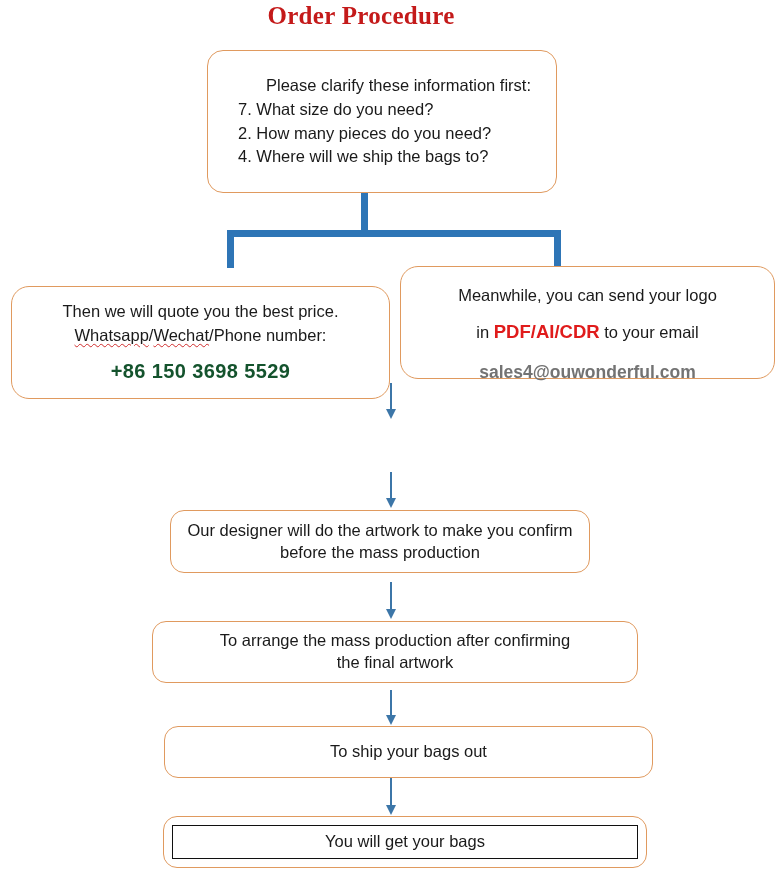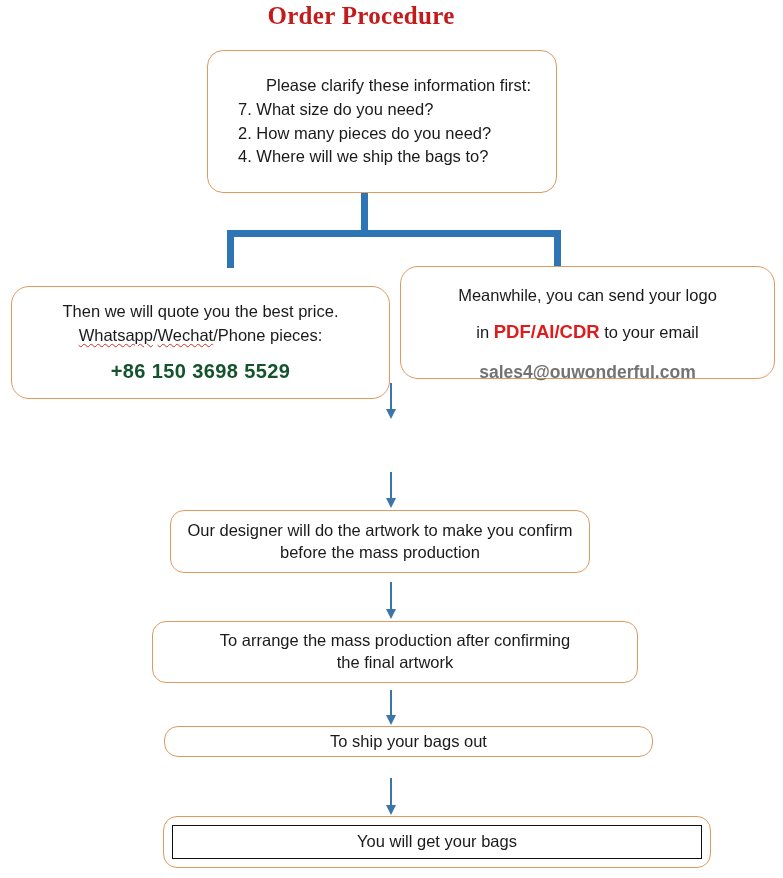--- a/index.html
+++ b/index.html
@@ -120,22 +120,22 @@
   .fmt-strong {
     color: #E01B1B;
     font-weight: bold;
     font-size: 18.5px;
   }
 
   
   #box-payment   { left: 178px; top: 420px; width: 469px; height: 44px; }
   #box-designer  { left: 170px; top: 510px; width: 420px; height: 63px; }
   #box-massprod  { left: 152px; top: 621px; width: 486px; height: 62px; }
-  #box-ship      { left: 164px; top: 726px; width: 489px; height: 31px; }
-  #box-final     { left: 163px; top: 816px; width: 548px; height: 52px; }
+  #box-ship      { left: 164px; top: 726px; width: 489px; height: 52px; }
+  #box-final     { left: 163px; top: 816px; width: 484px; height: 52px; }
 
   #box-final .inner-select {
     position: absolute;
     left: 8px;
     top: 8px;
     right: 8px;
     bottom: 8px;
     border: 1.6px solid #101010;
     box-sizing: border-box;
   }
@@ -171,21 +171,21 @@
     <span class="line">4. Where will we ship the bags to?</span>
   </div>
 
   <div class="conn" id="split-stem"></div>
   <div class="conn" id="split-bar"></div>
   <div class="conn" id="split-left"></div>
   <div class="conn" id="split-right"></div>
 
   <div class="box" id="box-quote">
     <span class="line">Then we will quote you the best price.</span>
-    <span class="line"><span class="squiggle">Whatsapp</span><span>/</span><span class="squiggle">Wechat</span><span>/Phone pieces:</span></span>
+    <span class="line"><span class="squiggle">Whatsapp</span><span>/</span><span class="squiggle">Wechat</span><span>/Phone number:</span></span>
     <span class="line phone">+86 150 3698 5529</span>
   </div>
 
   <div class="box" id="box-logo">
     <span class="line">Meanwhile, you can send your logo</span>
     <span class="line row-format"><span>in </span><span class="fmt-strong">PDF/AI/CDR</span><span> to your email</span></span>
     <span class="line email">sales4@ouwonderful.com</span>
   </div>
 
   <div class="arrow" style="left:384px; top:383px; height:37px;">

